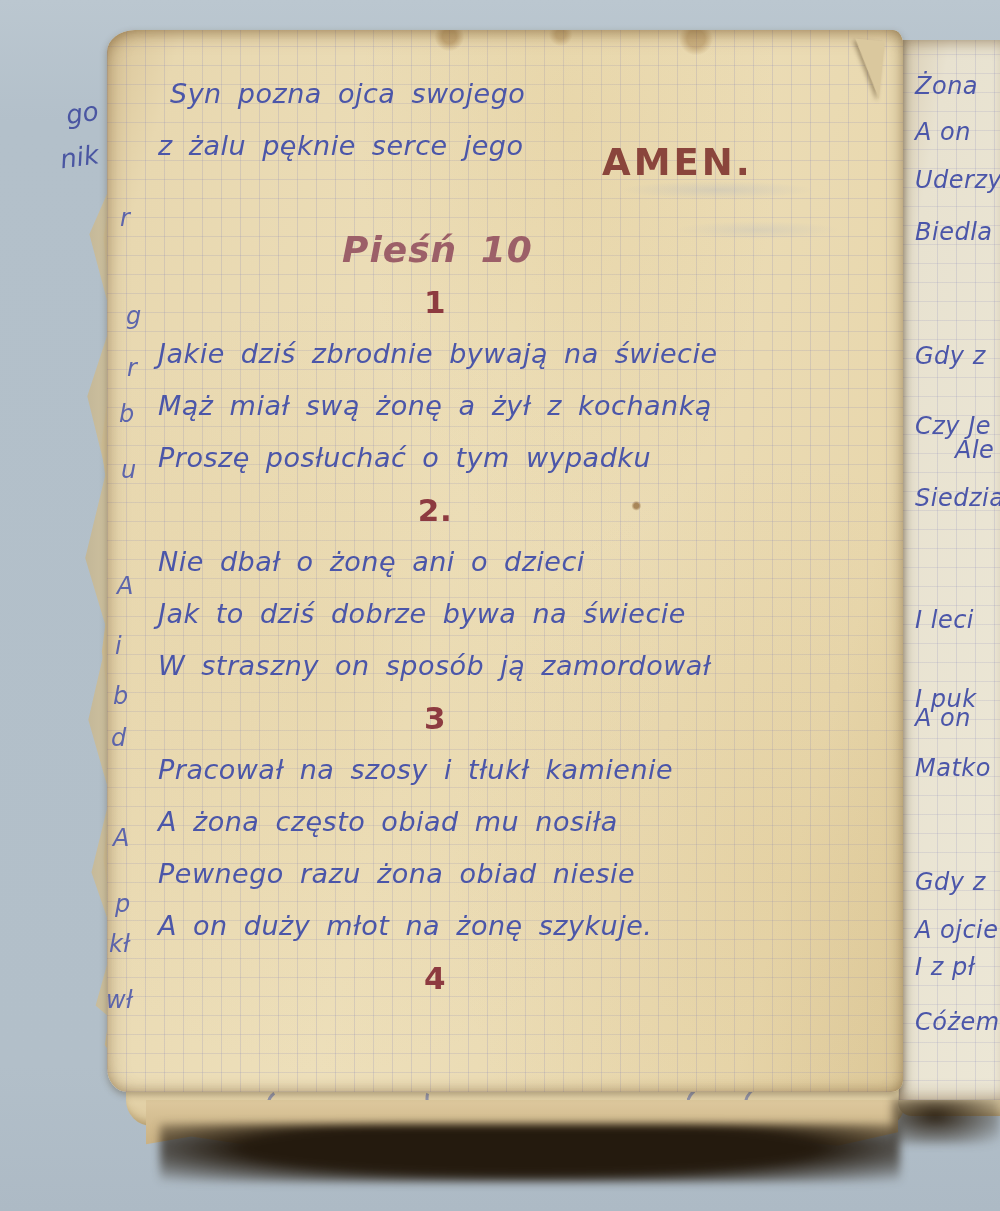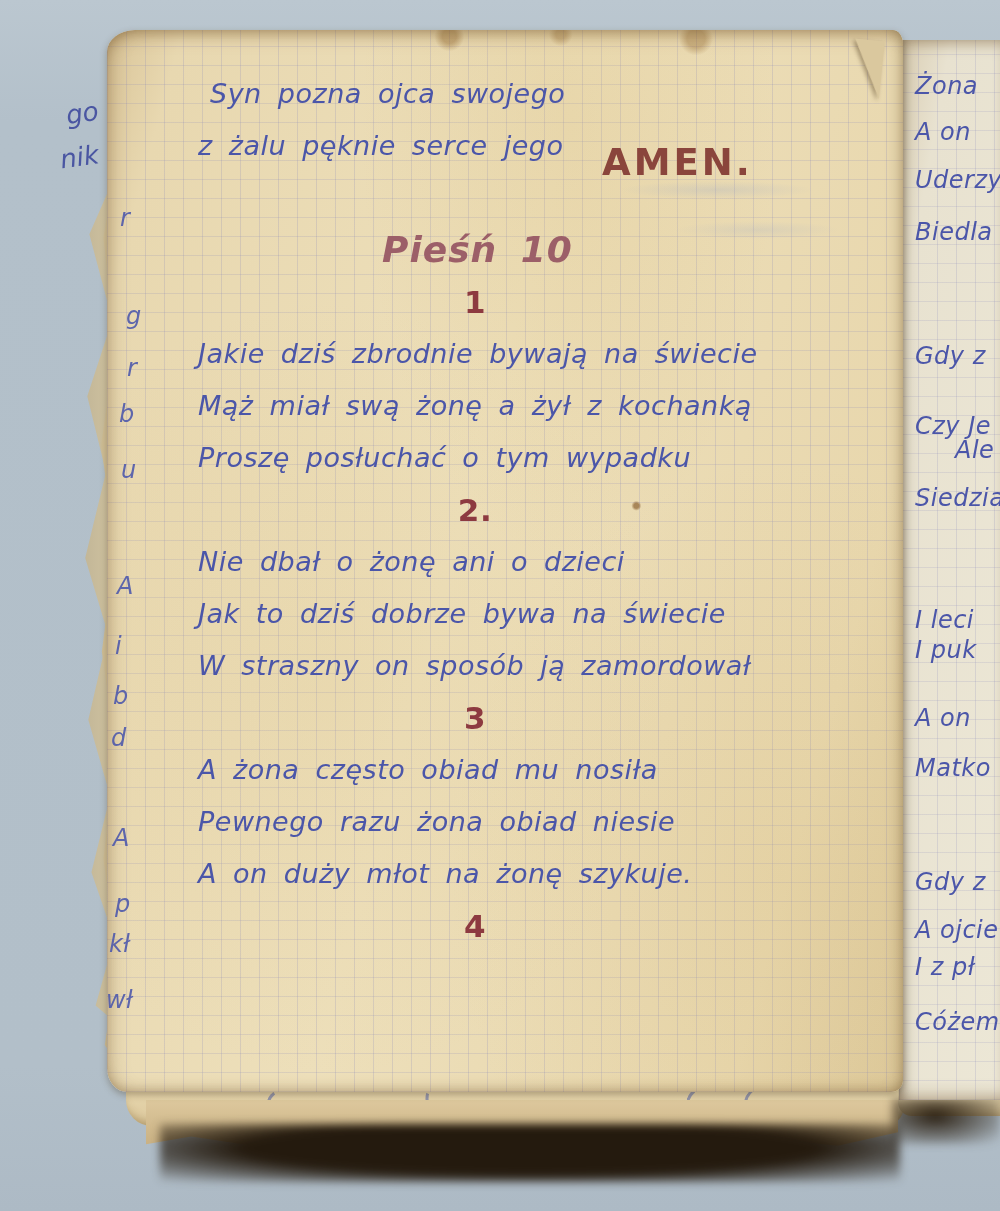--- a/index.html
+++ b/index.html
@@ -101,21 +101,21 @@
     position:absolute;left:852px;top:40px;width:0;height:0;
     border-left:30px solid transparent;
     border-top:58px solid #dac89e;
     transform:rotate(6deg);
     filter:drop-shadow(-2px 2px 2px rgba(80,60,30,.45));
   }
   
   .text-col{
     position:absolute;left:150px;top:68px;width:690px;
     color:#4b56a9;font-style:italic;font-size:27px;
-    letter-spacing:.5px;word-spacing:7px;margin-left:40px;
+    letter-spacing:.5px;word-spacing:7px;
   }
   .row{height:52px;line-height:52px;white-space:nowrap;padding-left:8px;}
   .row.first{padding-left:20px;}
   .row.title{
     font-size:36px;font-weight:bold;color:#9c5f68;
     padding-left:192px;letter-spacing:1px;word-spacing:10px;
   }
   .row.num{
     text-align:center;padding:0 120px 0 0;color:#8d3a40;
     font-weight:bold;font-size:31px;font-style:normal;
@@ -154,21 +154,21 @@
   <div class="right-page"></div>
   <span class="rfrag" style="top:72px;">Żona</span>
   <span class="rfrag" style="top:118px;">A on</span>
   <span class="rfrag" style="top:166px;">Uderzy</span>
   <span class="rfrag" style="top:218px;">Biedla</span>
   <span class="rfrag" style="top:342px;">Gdy z</span>
   <span class="rfrag" style="top:412px;">Czy Je</span>
   <span class="rfrag" style="top:436px;margin-left:40px;">Ale id</span>
   <span class="rfrag" style="top:484px;">Siedzia</span>
   <span class="rfrag" style="top:606px;">I leci</span>
-  <span class="rfrag" style="top:636px;">I puk</span>
+  <span class="rfrag" style="top:685px;">I puk</span>
   <span class="rfrag" style="top:704px;">A on</span>
   <span class="rfrag" style="top:754px;">Matko</span>
   <span class="rfrag" style="top:868px;">Gdy z</span>
   <span class="rfrag" style="top:916px;">A ojcie</span>
   <span class="rfrag" style="top:953px;">I z pł</span>
   <span class="rfrag" style="top:1008px;">Cóżem</span>
 
   <div class="fold-notch"></div>
   <div class="main-page"></div>
   <div class="fold-corner"></div>
@@ -198,19 +198,20 @@
     <div class="row title">Pieśń 10</div>
     <div class="row num">1</div>
     <div class="row">Jakie dziś zbrodnie bywają na świecie</div>
     <div class="row">Mąż miał swą żonę a żył z kochanką</div>
     <div class="row">Proszę posłuchać o tym wypadku</div>
     <div class="row num">2.</div>
     <div class="row">Nie dbał o żonę ani o dzieci</div>
     <div class="row">Jak to dziś dobrze bywa na świecie</div>
     <div class="row">W straszny on sposób ją zamordował</div>
     <div class="row num">3</div>
+    <div class="row">Pracował na szosy i tłukł kamienie</div>
     <div class="row">A żona często obiad mu nosiła</div>
     <div class="row">Pewnego razu żona obiad niesie</div>
     <div class="row">A on duży młot na żonę szykuje.</div>
     <div class="row num">4</div>
   </div>
 
 </div>
 
 </body></html>

